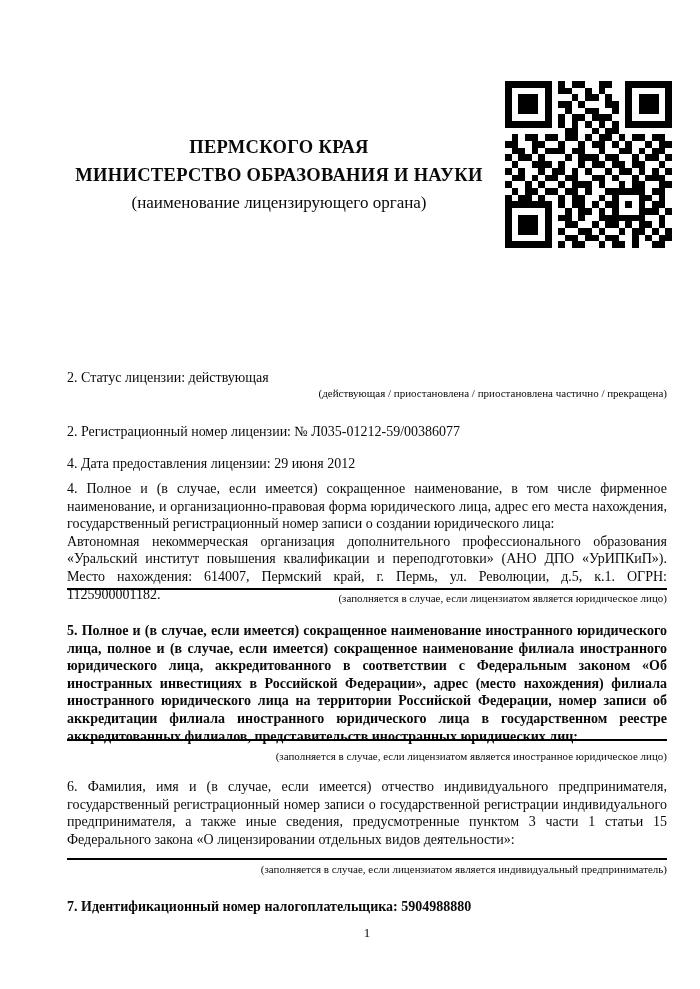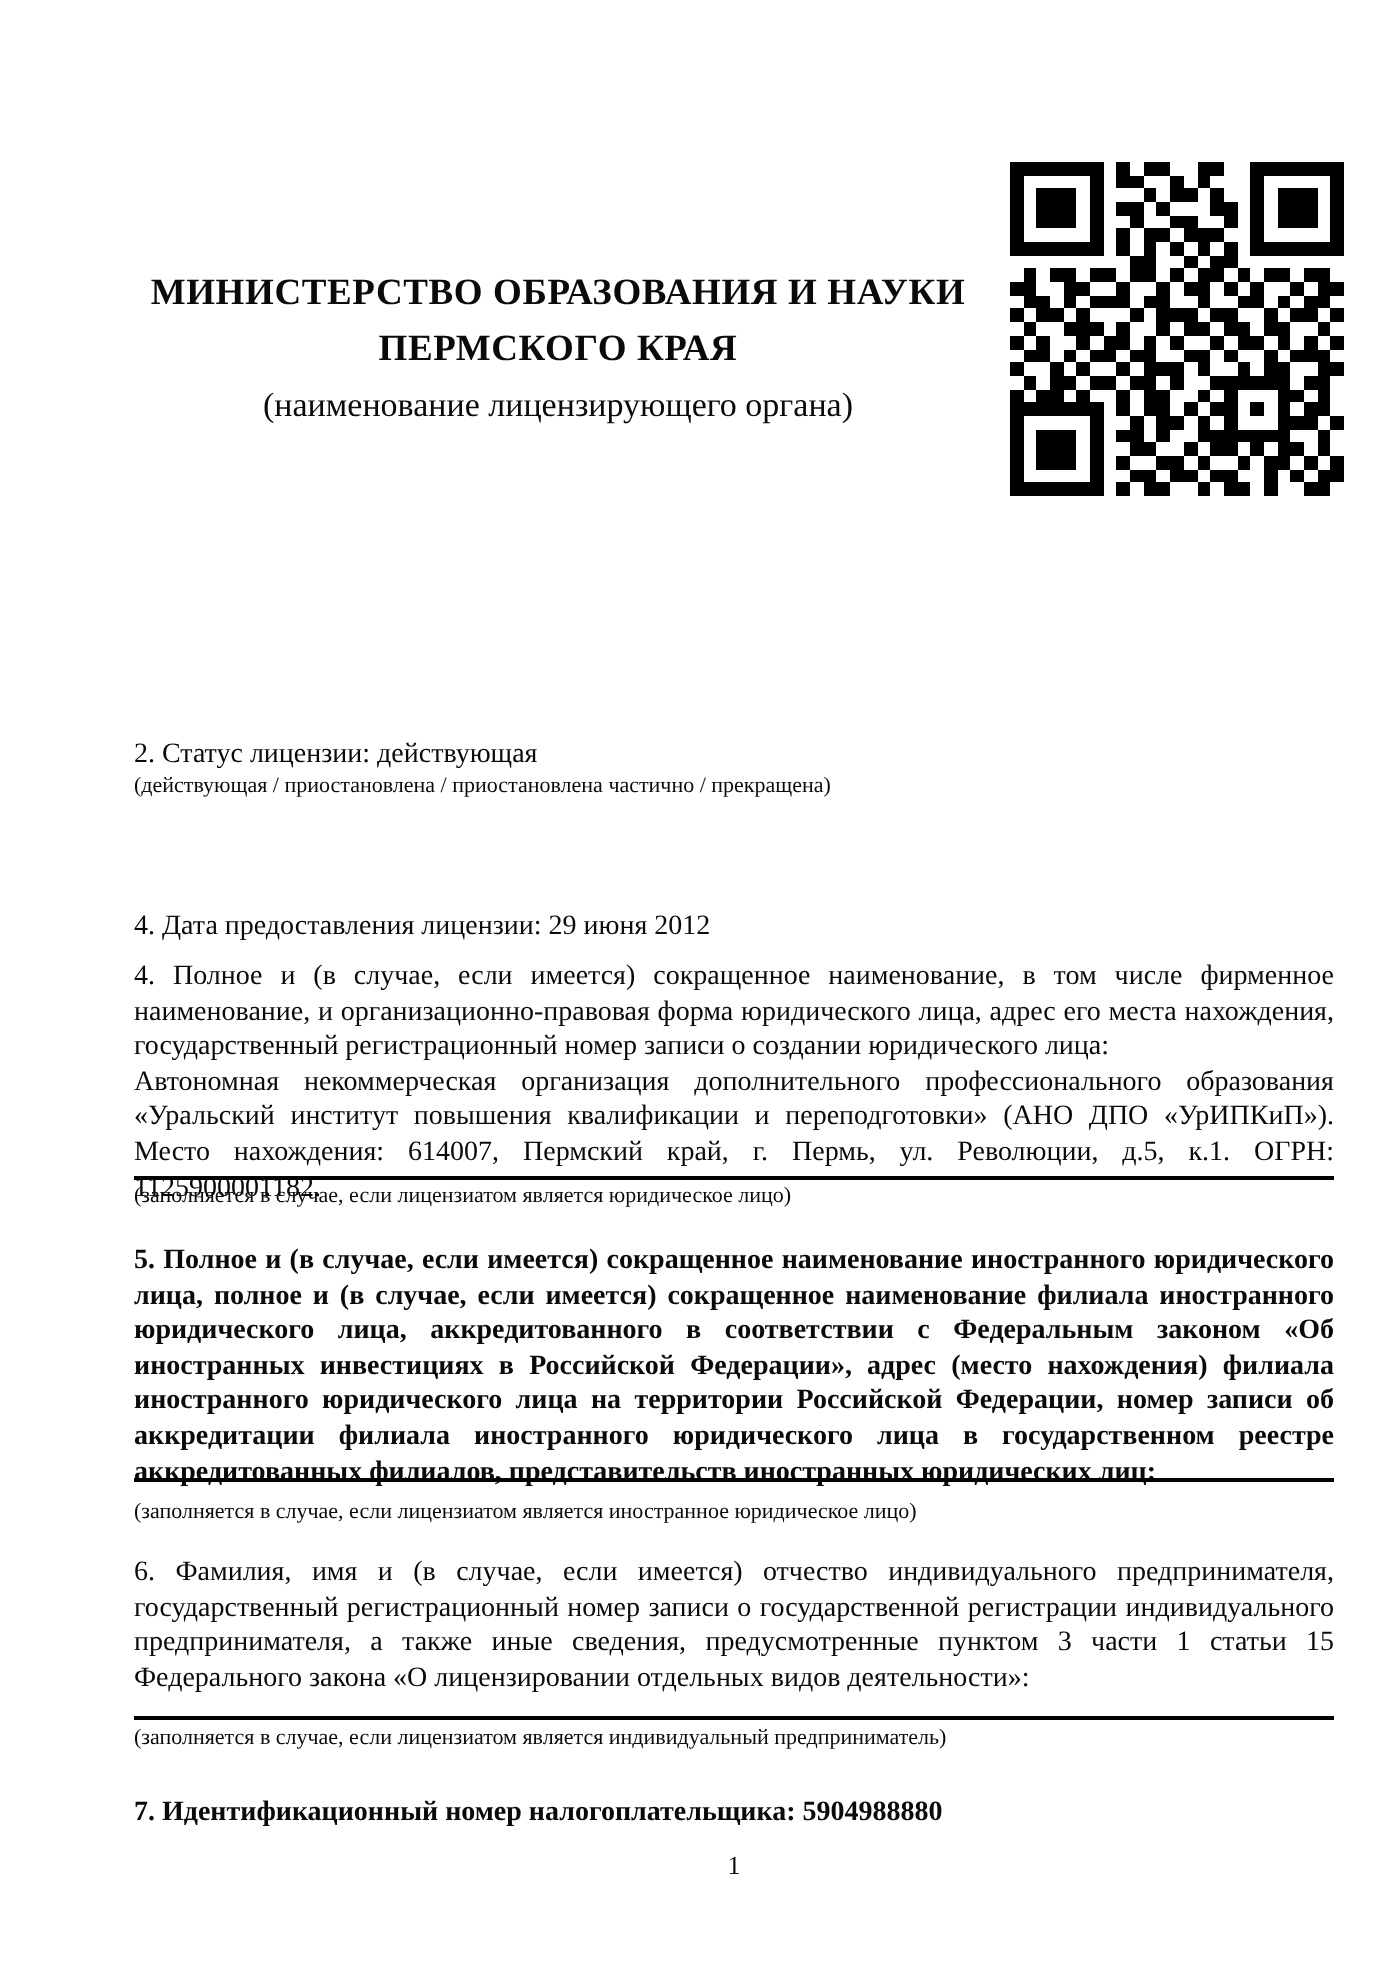--- a/index.html
+++ b/index.html
@@ -28,21 +28,21 @@
     grid-template-rows:repeat(25,1fr);
   }
   .qr .qm { background:#000; }
 
   
   .doc-title { top:300px; text-align:center; font-size:14px; line-height:20px; }
 
   
   .item-line { font-size:14px; line-height:17.6px; }
   .para { font-size:14px; line-height:17.6px; text-align:justify; }
-  .note { font-size:11px; text-align:left; }
+  .note { font-size:11px; text-align:right; }
   .rule { border-top:2px solid #000; height:0; }
 
   .pos-item1 { top:369px; }
   .pos-note1 { top:387px; }
   .pos-item2 { top:423px; }
   .pos-item3 { top:455px; }
   .pos-para4 { top:480px; }
   .pos-rule4 { top:588px; }
   .pos-note4 { top:592px; }
   .pos-para5 { top:622px;font-weight:bold; }
@@ -53,22 +53,22 @@
   .pos-note6 { top:863px; }
   .pos-item7 { top:898px;font-weight:bold; }
   .pos-pagenum { top:925px; text-align:center; font-size:13px; }
 </style>
 </head>
 <body>
 
 <div class="page">
 
   <div class="abs header-block">
+    <div class="ministry-line">ПЕРМСКОГО КРАЯ</div>
     <div class="ministry-line">МИНИСТЕРСТВО ОБРАЗОВАНИЯ И НАУКИ</div>
-    <div class="ministry-line">ПЕРМСКОГО КРАЯ</div>
     <div class="header-caption">(наименование лицензирующего органа)</div>
   </div>
 
   <div class="qr">
       <div class="qm"></div>
       <div class="qm"></div>
       <div class="qm"></div>
       <div class="qm"></div>
       <div class="qm"></div>
       <div class="qm"></div>
@@ -693,20 +693,24 @@
       <div></div>
     </div>
 
 
   <div class="abs item-line pos-item1">
     <span>2. Статус лицензии:</span>
     <span>действующая</span>
   </div>
   <div class="abs note pos-note1">(действующая / приостановлена / приостановлена частично / прекращена)</div>
 
+  <div class="abs item-line pos-item2">
+    <span>2. Регистрационный номер лицензии:</span>
+    <span>№ Л035-01212-59/00386077</span>
+  </div>
 
   <div class="abs item-line pos-item3">
     <span>4. Дата предоставления лицензии:</span>
     <span>29 июня 2012</span>
   </div>
 
   <div class="abs pos-para4">
     <div class="para">4. Полное и (в случае, если имеется) сокращенное наименование, в том числе фирменное наименование, и организационно-правовая форма юридического лица, адрес его места нахождения, государственный регистрационный номер записи о создании юридического лица:</div>
     <div class="para">Автономная некоммерческая организация дополнительного профессионального образования «Уральский институт повышения квалификации и переподготовки» (АНО ДПО «УрИПКиП»). Место нахождения: 614007, Пермский край, г. Пермь, ул. Революции, д.5, к.1. ОГРН: 1125900001182.</div>
   </div>

